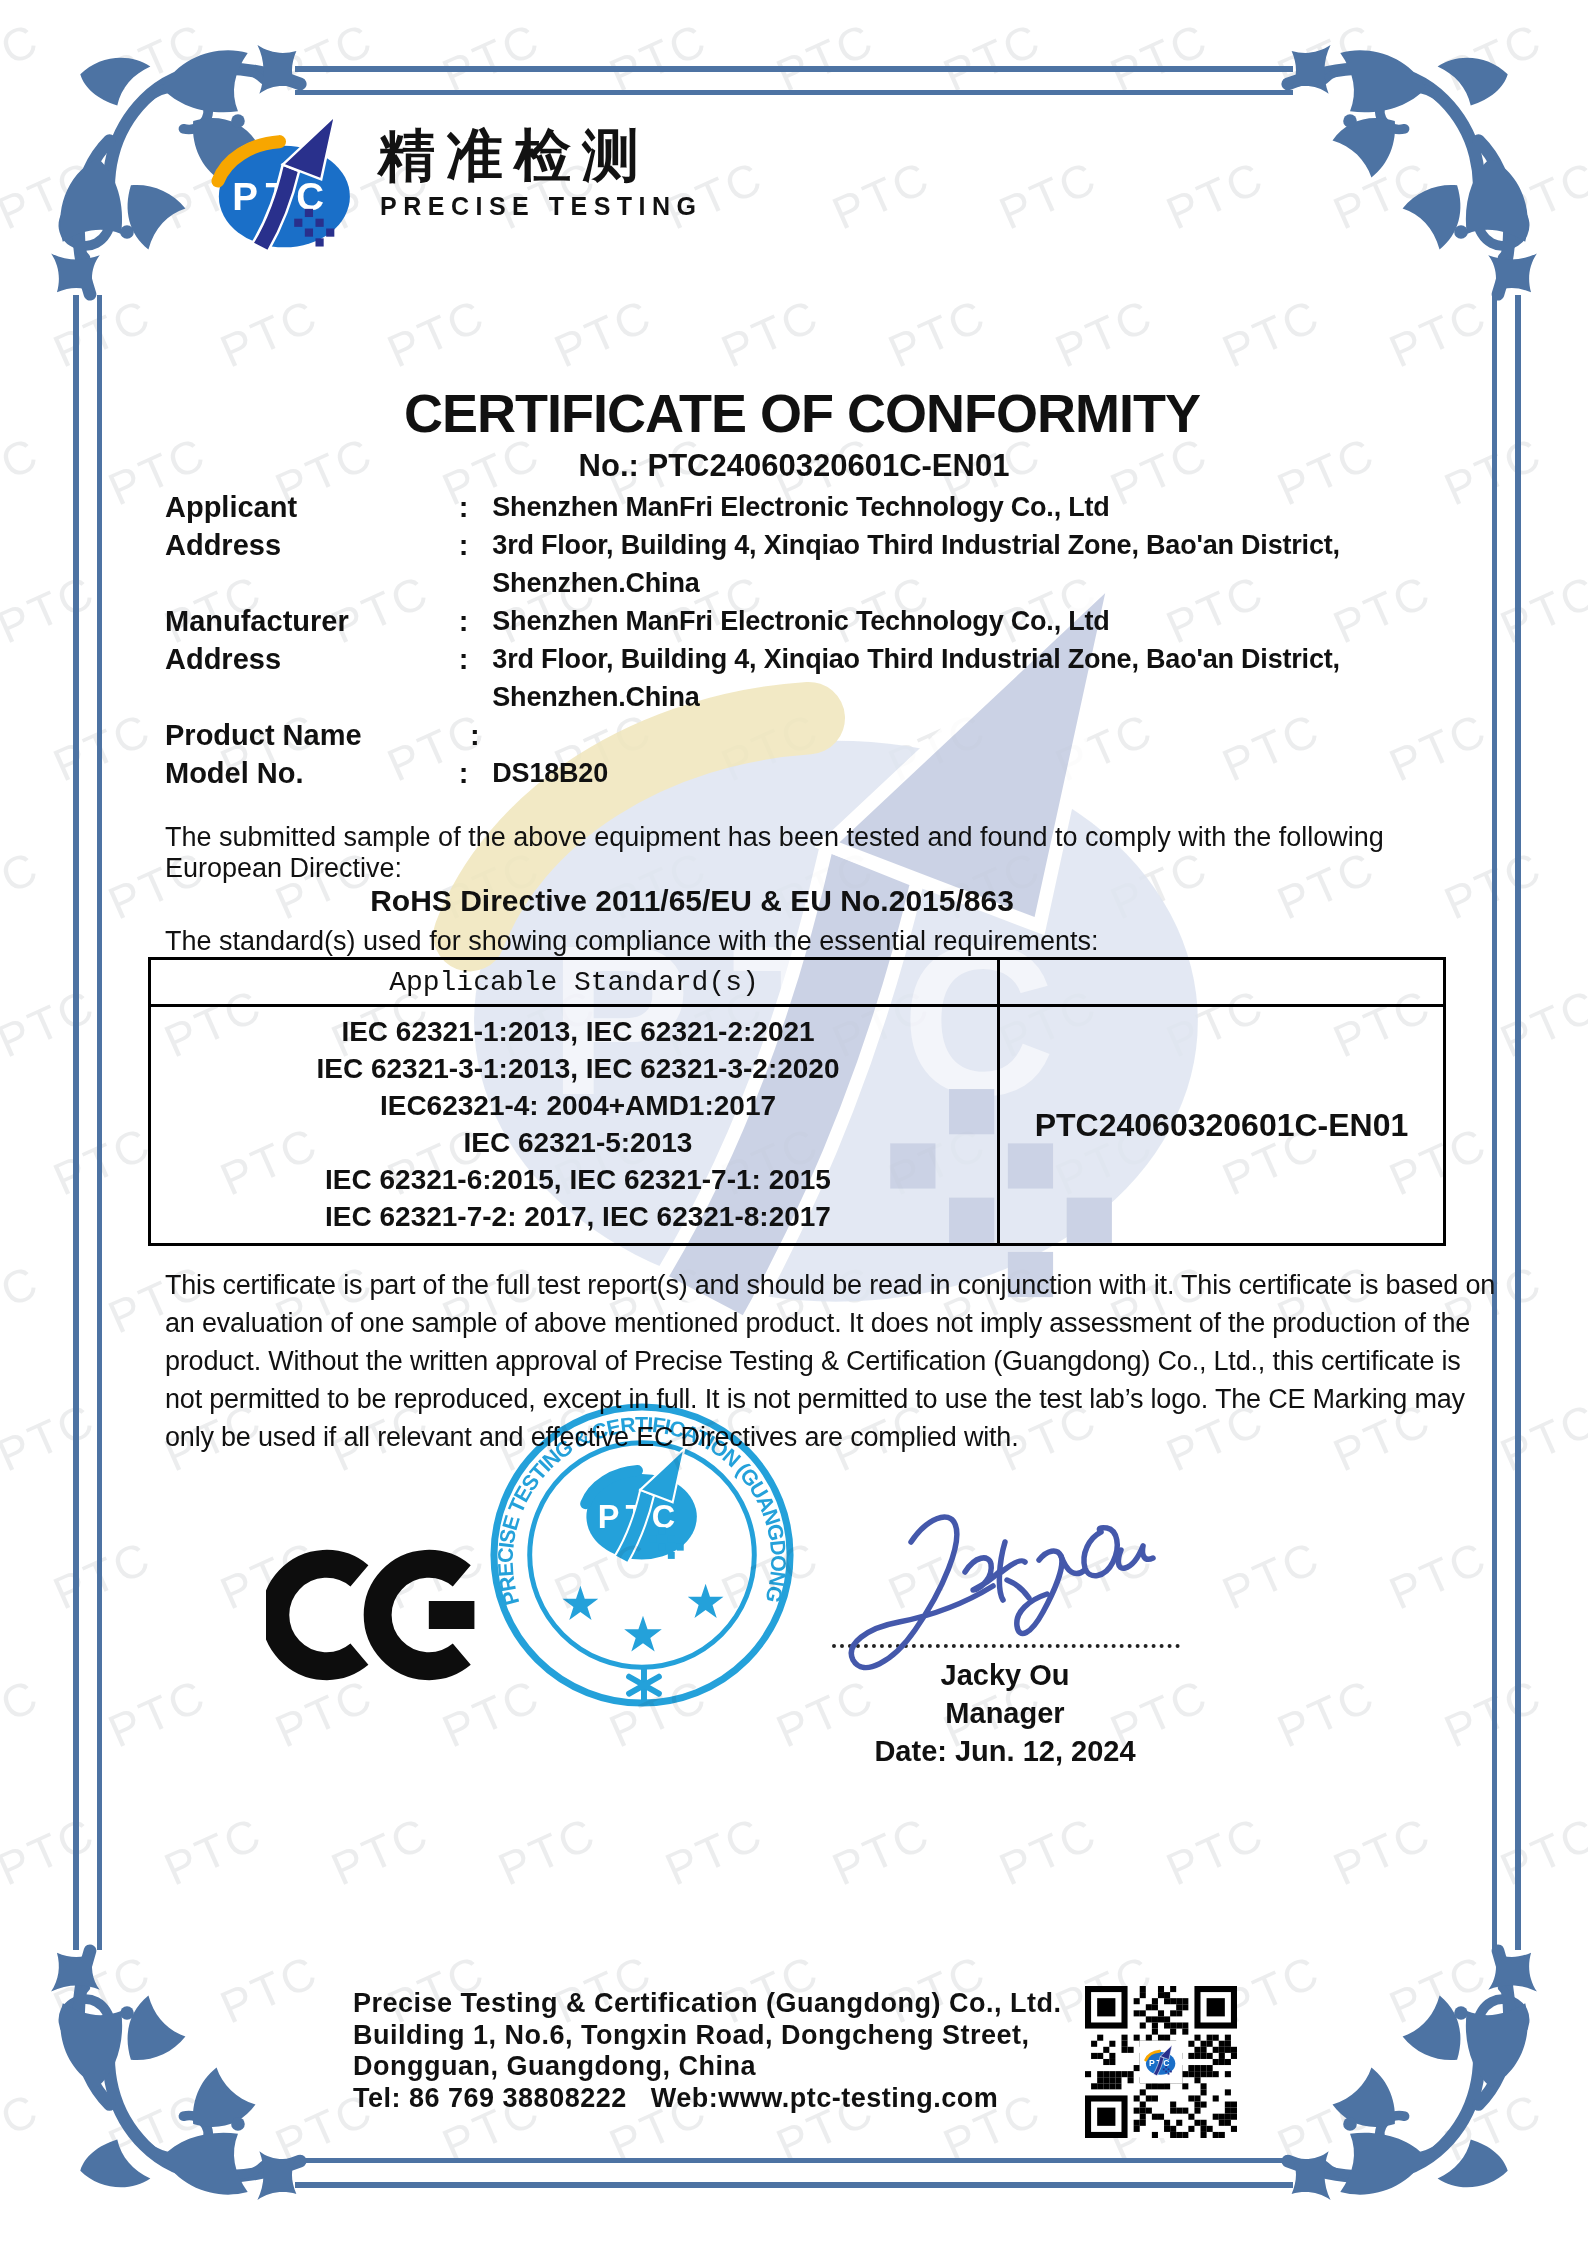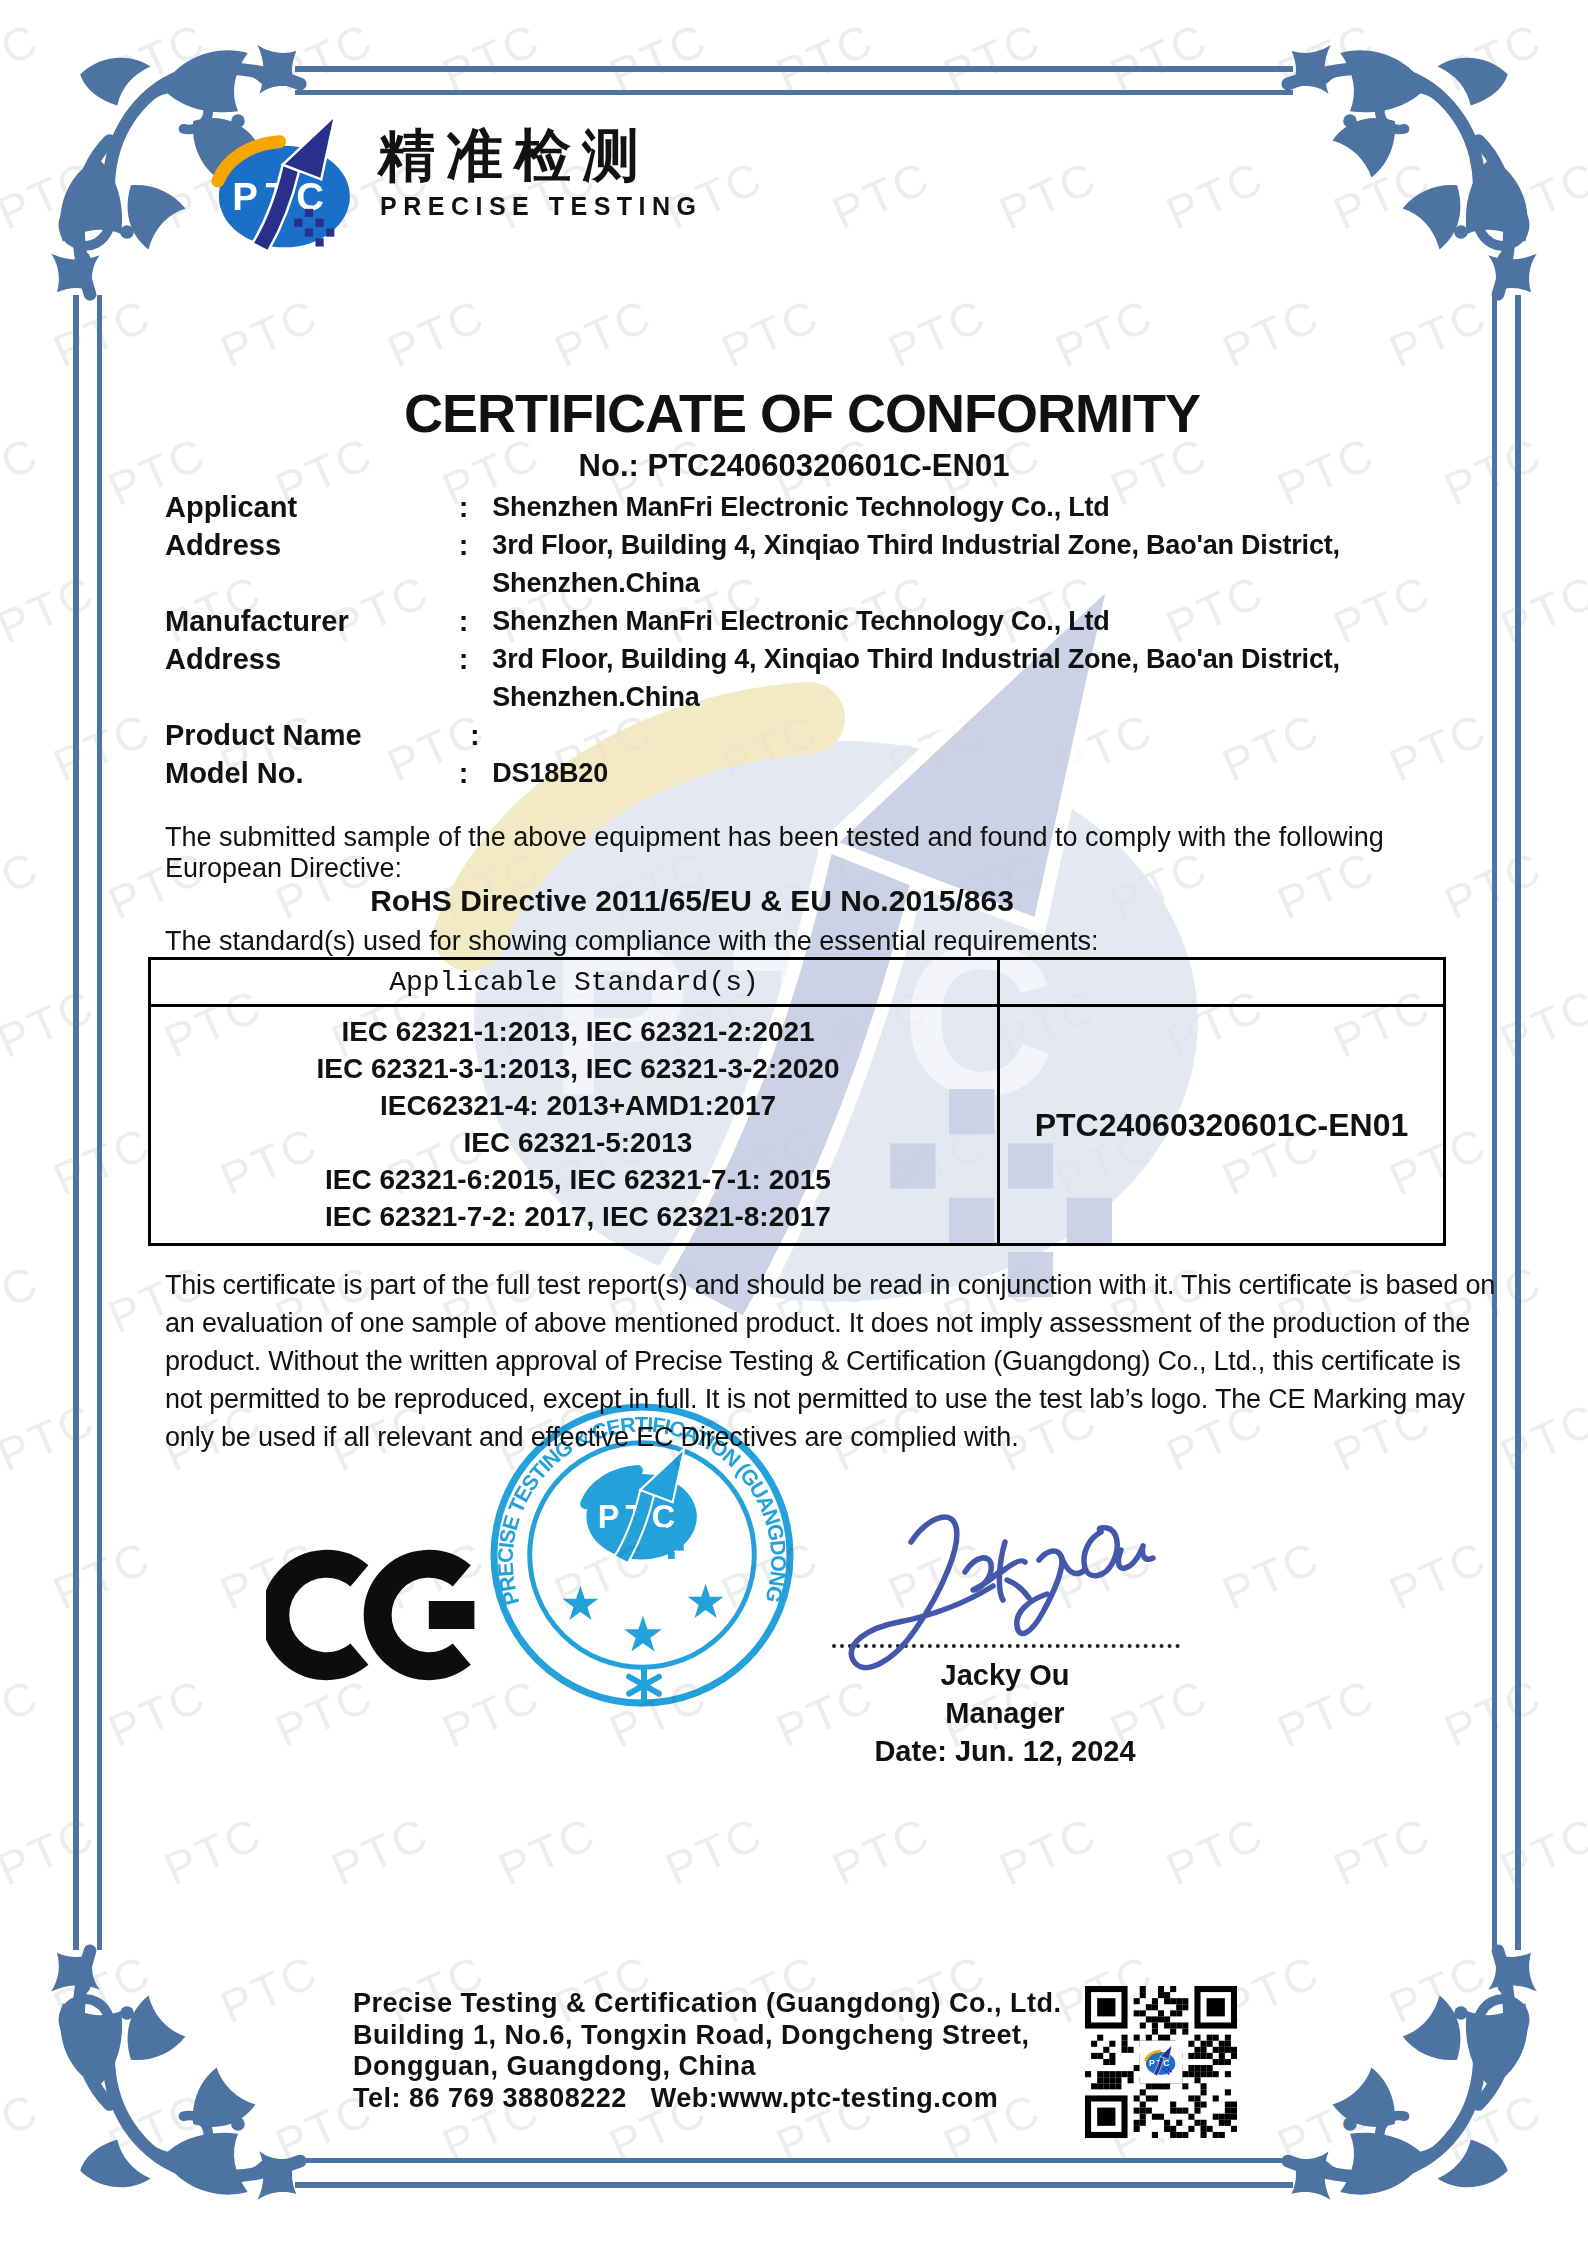--- a/index.html
+++ b/index.html
@@ -336,21 +336,21 @@
 <div class="abs std-intro">The standard(s) used for showing compliance with the essential requirements:</div>
 
 <div class="abs ctable">
   <div class="thead">
     <div class="th l">Applicable Standard(s)</div>
   </div>
   <div class="tbody">
     <div class="td-left">
       <div>IEC 62321-1:2013, IEC 62321-2:2021</div>
       <div>IEC 62321-3-1:2013, IEC 62321-3-2:2020</div>
-      <div>IEC62321-4: 2013+AMD1:2017</div>
+      <div>IEC62321-4: 2004+AMD1:2017</div>
       <div>IEC 62321-5:2013</div>
       <div>IEC 62321-6:2015, IEC 62321-7-1: 2015</div>
       <div>IEC 62321-7-2: 2017, IEC 62321-8:2017</div>
     </div>
     <div class="td-right">PTC24060320601C-EN01</div>
   </div>
 </div>
 
 <div class="abs disclaimer">This certificate is part of the full test report(s) and should be read in conjunction with it. This certificate is based on an evaluation of one sample of above mentioned product. It does not imply assessment of the production of the product. Without the written approval of Precise Testing &amp; Certification (Guangdong) Co., Ltd., this certificate is not permitted to be reproduced, except in full. It is not permitted to use the test lab’s logo. The CE Marking may only be used if all relevant and effective EC Directives are complied with.</div>
 

